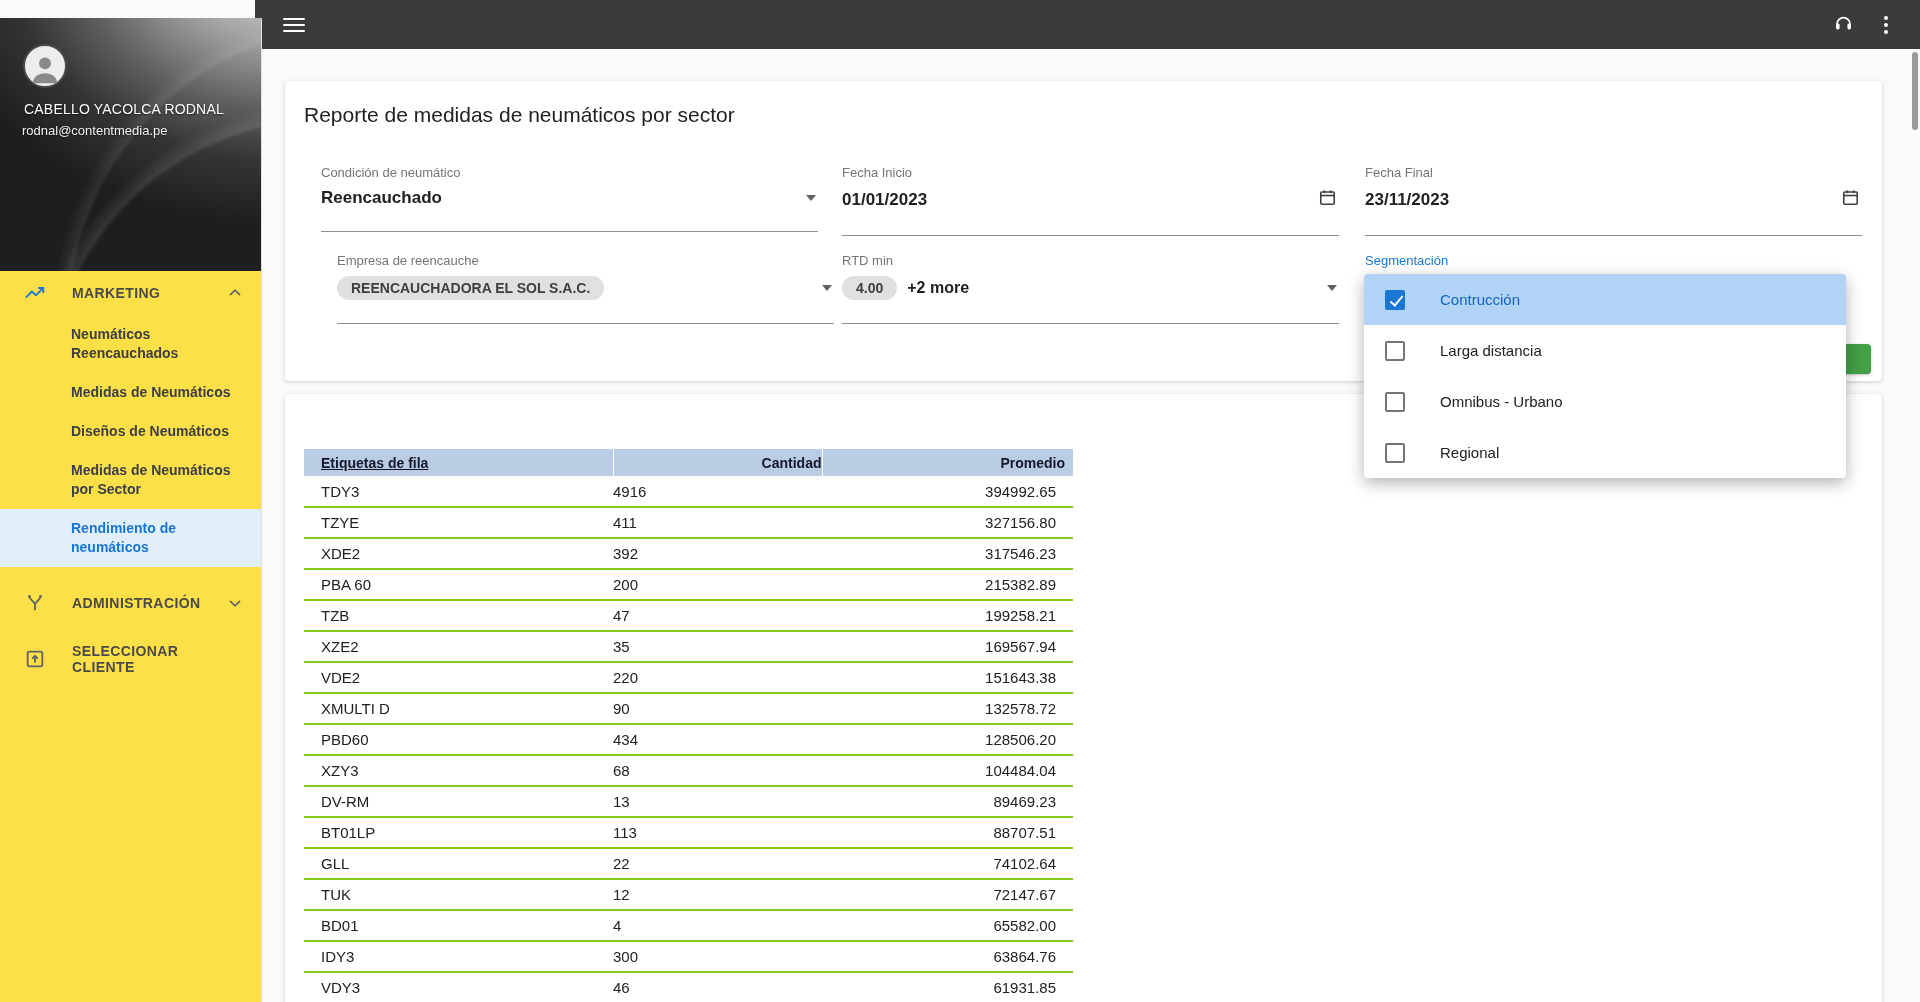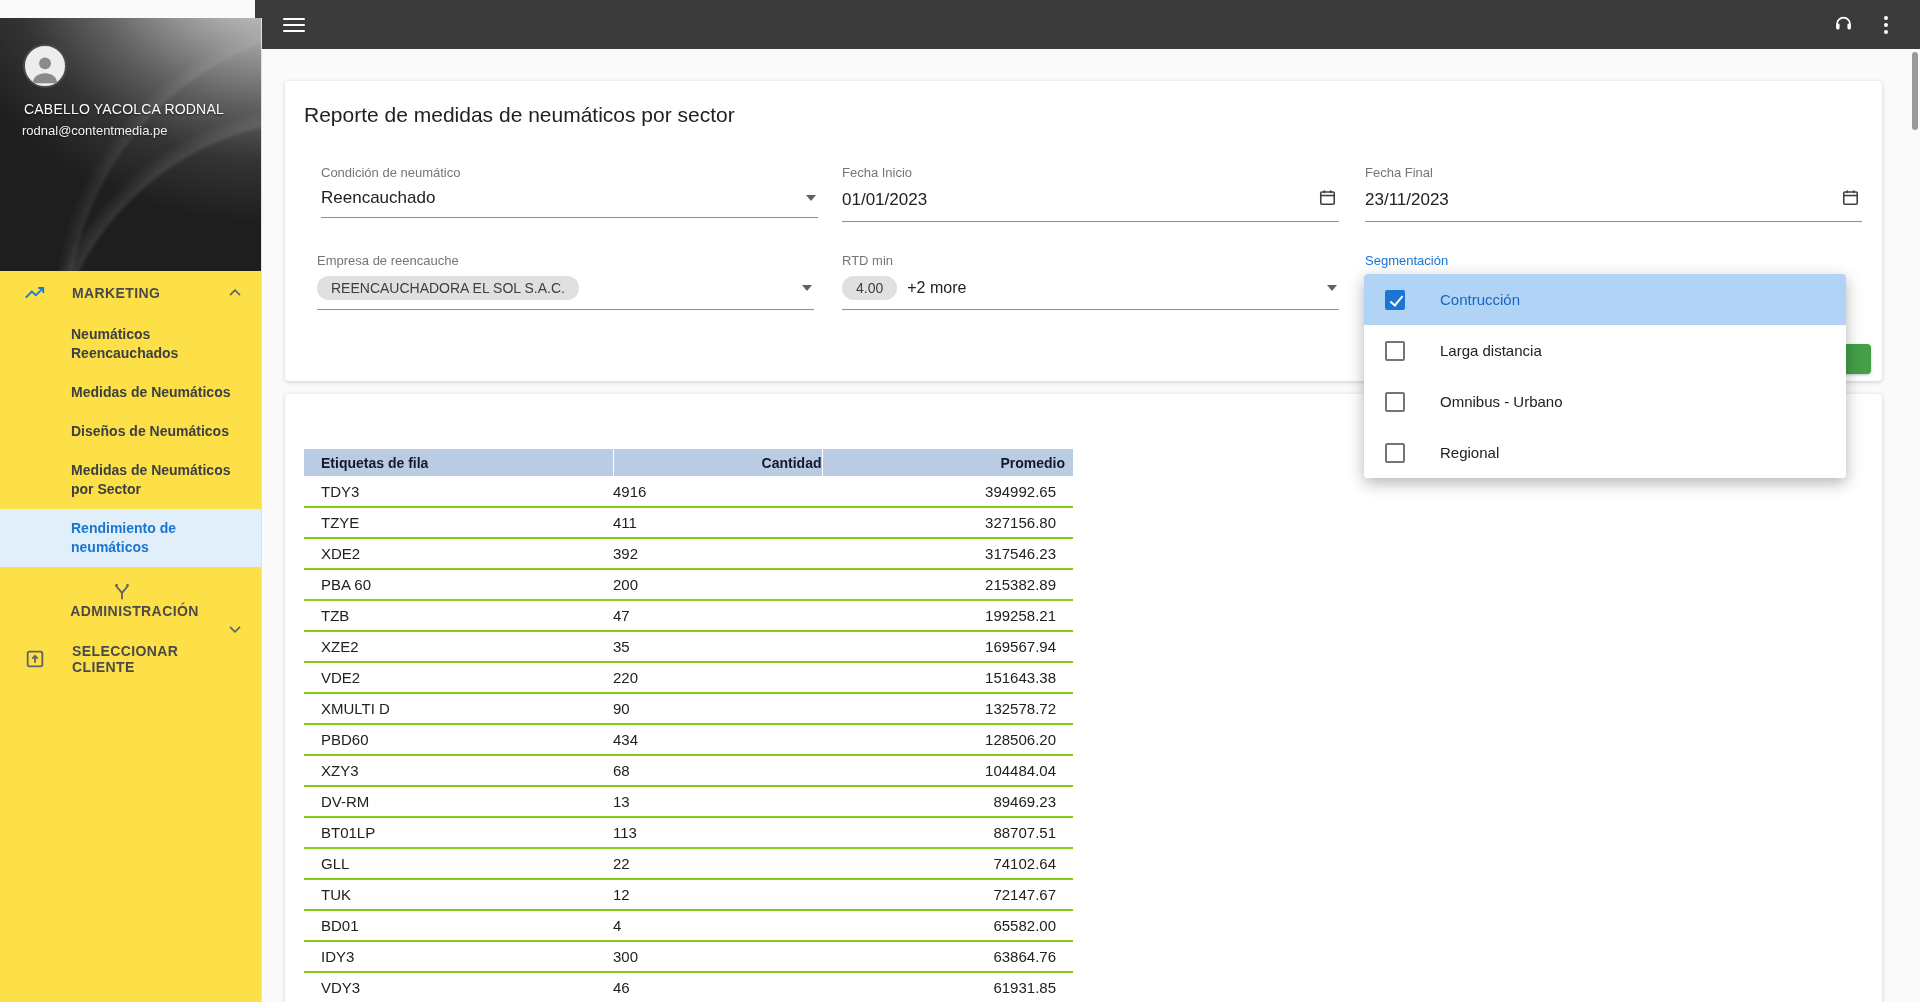--- a/index.html
+++ b/index.html
@@ -26,54 +26,54 @@
   .avatar svg { width:34px; height:34px; }
   .uname { position:absolute; left:24px; top:83px; color:#fff; font-size:14px; letter-spacing:.2px; text-shadow:0 1px 2px rgba(0,0,0,.6); }
   .uemail { position:absolute; left:22px; top:105px; color:#f2f2f2; font-size:13px; text-shadow:0 1px 2px rgba(0,0,0,.6); }
 
   .menu { padding-top:0;font-weight:bold; }
   .menu-row { height:44px; display:flex; align-items:center; padding:0 16px 0 24px; color:#4a4a4a; font-size:14px; letter-spacing:.4px; cursor:pointer; }
   .menu-row .mi-icon { width:22px; height:22px; margin-right:26px; flex-shrink:0; display:flex; align-items:center; justify-content:center; }
   .menu-row .chev { margin-left:auto; width:20px; height:20px; }
   .submenu-item { display:flex; align-items:center; padding:10px 10px 10px 71px; font-size:14px; line-height:19px; color:#3c4043; cursor:pointer; }
   .submenu-item.active { background:#e1effb; color:#1976d2; }
-  .gap-top { margin-top:14px;flex-direction:column; }
+  .gap-top { margin-top:14px; }
   .gap-top2 { margin-top:12px; }
 
   
   .card { position:absolute; background:#fff; border-radius:4px; box-shadow:0 1px 4px rgba(0,0,0,.18); z-index:1; }
   #filters-card { left:285px; top:81px; width:1597px; height:300px; }
   #table-card   { left:285px; top:394px; width:1597px; height:640px; }
 
   .card-title { position:absolute; left:19px; top:22px; font-size:21px; font-weight:400; color:#212121; }
 
   .field { position:absolute; width:497px; }
   .f-label { font-size:13px; color:#757575; }
   .f-label.focused { color:#1976d2; }
-  .f-value { display:flex; align-items:center; font-size:17px; color:#212121; padding:8px 2px 9px 0; border-bottom:1px solid #8f8f8f; min-height:37px; }
+  .f-value { display:flex; align-items:center; font-size:17px; color:#212121; padding:8px 2px 23px 0; border-bottom:1px solid #8f8f8f; min-height:37px;font-weight:bold; }
   .caret { width:0; height:0; border-left:5px solid transparent; border-right:5px solid transparent; border-top:6px solid #616161; margin-left:auto; }
   .cal-icon { margin-left:auto; }
   .chip { display:inline-flex; align-items:center; background:#e0e0e0; border-radius:16px; padding:4px 14px; font-size:14px; color:#3c4043; white-space:nowrap; }
   .more-text { margin-left:10px; font-size:16px; color:#212121; }
 
   .search-btn { position:absolute; left:1506px; top:263px; width:80px; height:30px; background:#43a047; border:none; border-radius:4px; z-index:2; cursor:pointer; box-shadow:0 1px 3px rgba(0,0,0,.25); }
 
   
   .dropdown { position:absolute; left:1364px; top:274px; width:482px; background:#fff; border-radius:4px; box-shadow:0 5px 16px rgba(0,0,0,.3); z-index:10; overflow:hidden; }
   .option { height:51px; display:flex; align-items:center; padding-left:21px; gap:35px; font-size:15px; color:#212121; background:#fff; cursor:pointer; }
   .option.checked { background:#b1d4f6; color:#1565c0; }
   .checkbox { width:20px; height:20px; border:2px solid #757575; border-radius:2px; background:#fff; position:relative; flex-shrink:0; }
   .option.checked .checkbox { background:#1976d2; border-color:#1976d2; }
   .option.checked .checkbox::after { content:""; position:absolute; left:6px; top:1px; width:5px; height:11px; border:2px solid #fff; border-top:0; border-left:0; transform:rotate(40deg); }
 
   
   .rtable { position:absolute; left:19px; top:55px; width:769px; border-collapse:collapse; table-layout:fixed; font-size:15px; color:#212121; }
   .rtable col.w1 { width:309px; } .rtable col.w2 { width:209px; } .rtable col.w3 { width:251px; }
   .rtable th { background:#b9cce4; color:#14182b; font-size:14px; font-weight:700; height:27px; border-left:1px solid #fff; }
-  .rtable th:first-child { border-left:none; }
+  .rtable th:first-child { border-left:none;text-decoration:underline; }
   .rtable th.h1 { text-align:left; padding-left:17px; }
   .rtable th.h2 { text-align:right;margin-top:15px; }
   .rtable th.h3 { text-align:right; padding-right:8px; }
   .rtable td { height:31px; border-bottom:2px solid #84cc16; }
   .rtable td.c1 { text-align:left; padding-left:17px; }
   .rtable td.c2 { text-align:left; padding-right:18px; }
   .rtable td.c3 { text-align:right; padding-right:17px; }
 
   
   .scroll-thumb { position:absolute; right:2px; top:52px; width:6px; height:78px; background:#9a9a9a; border-radius:3px; z-index:20; }
@@ -204,21 +204,21 @@
         <svg viewBox="0 0 24 24" width="19" height="19" fill="none" stroke="#3c4043" stroke-width="2">
           <rect x="3.5" y="5" width="17" height="15.5" rx="1.5"></rect>
           <line x1="3.5" y1="9.5" x2="20.5" y2="9.5"></line>
           <line x1="8" y1="3" x2="8" y2="6.5"></line>
             <line x1="16" y1="3" x2="16" y2="6.5"></line>
         </svg>
       </span>
     </div>
   </div>
 
-  <div class="field" style="left:32px; top:172px;">
+  <div class="field" style="left:52px; top:172px;">
     <div class="f-label">Empresa de reencauche</div>
     <div class="f-value">
       <span class="chip">REENCAUCHADORA EL SOL S.A.C.</span>
       <span class="caret"></span>
     </div>
   </div>
 
   <div class="field" style="left:557px; top:172px;">
     <div class="f-label">RTD min</div>
     <div class="f-value">

